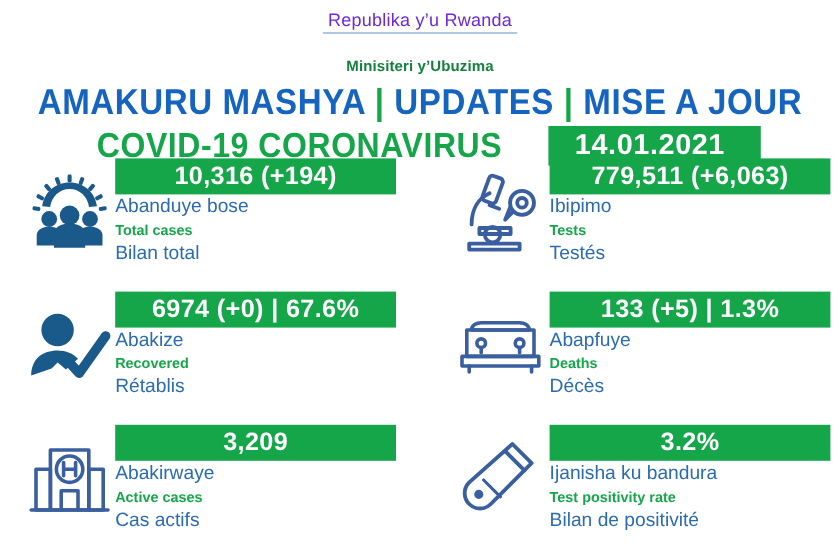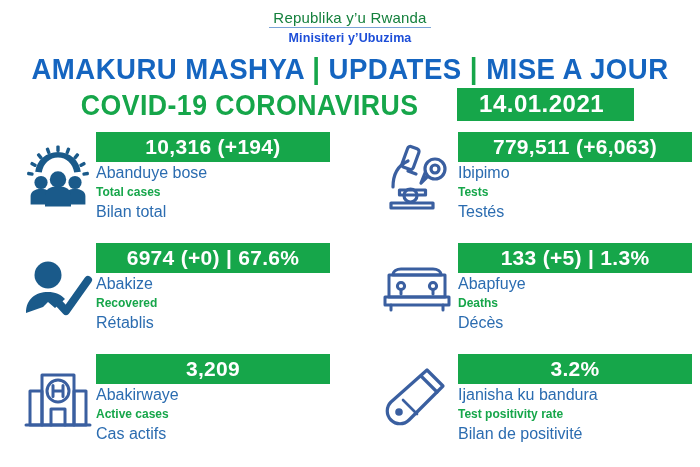--- a/index.html
+++ b/index.html
@@ -20,33 +20,33 @@
     background: #ffffff;
   }
 
   
   .ministry {
     text-align: center;
     padding-top: 9px;
   }
   .ministry-line1 {
     font-size: 15px;
-    color: #15803d;
+    color: #6d28d9;
     letter-spacing: 0.2px;
     display: inline-block;
     border-bottom: 1.5px solid #7aa3d6;
     padding: 0 4px 1px 4px;
     line-height: 17px;
   }
   .ministry-line2 {
     font-size: 12.5px;
     font-weight: bold;
-    color: #1d4ed8;
+    color: #15803d;
     letter-spacing: 0.1px;
-    margin-top: 3px;
+    margin-top: 20px;
     line-height: 15px;
   }
 
   
   .title-block {
     text-align: center;
     margin-top: 7px;
   }
   .title-row1 {
     font-family: "Liberation Sans Narrow", "Liberation Sans", sans-serif;

